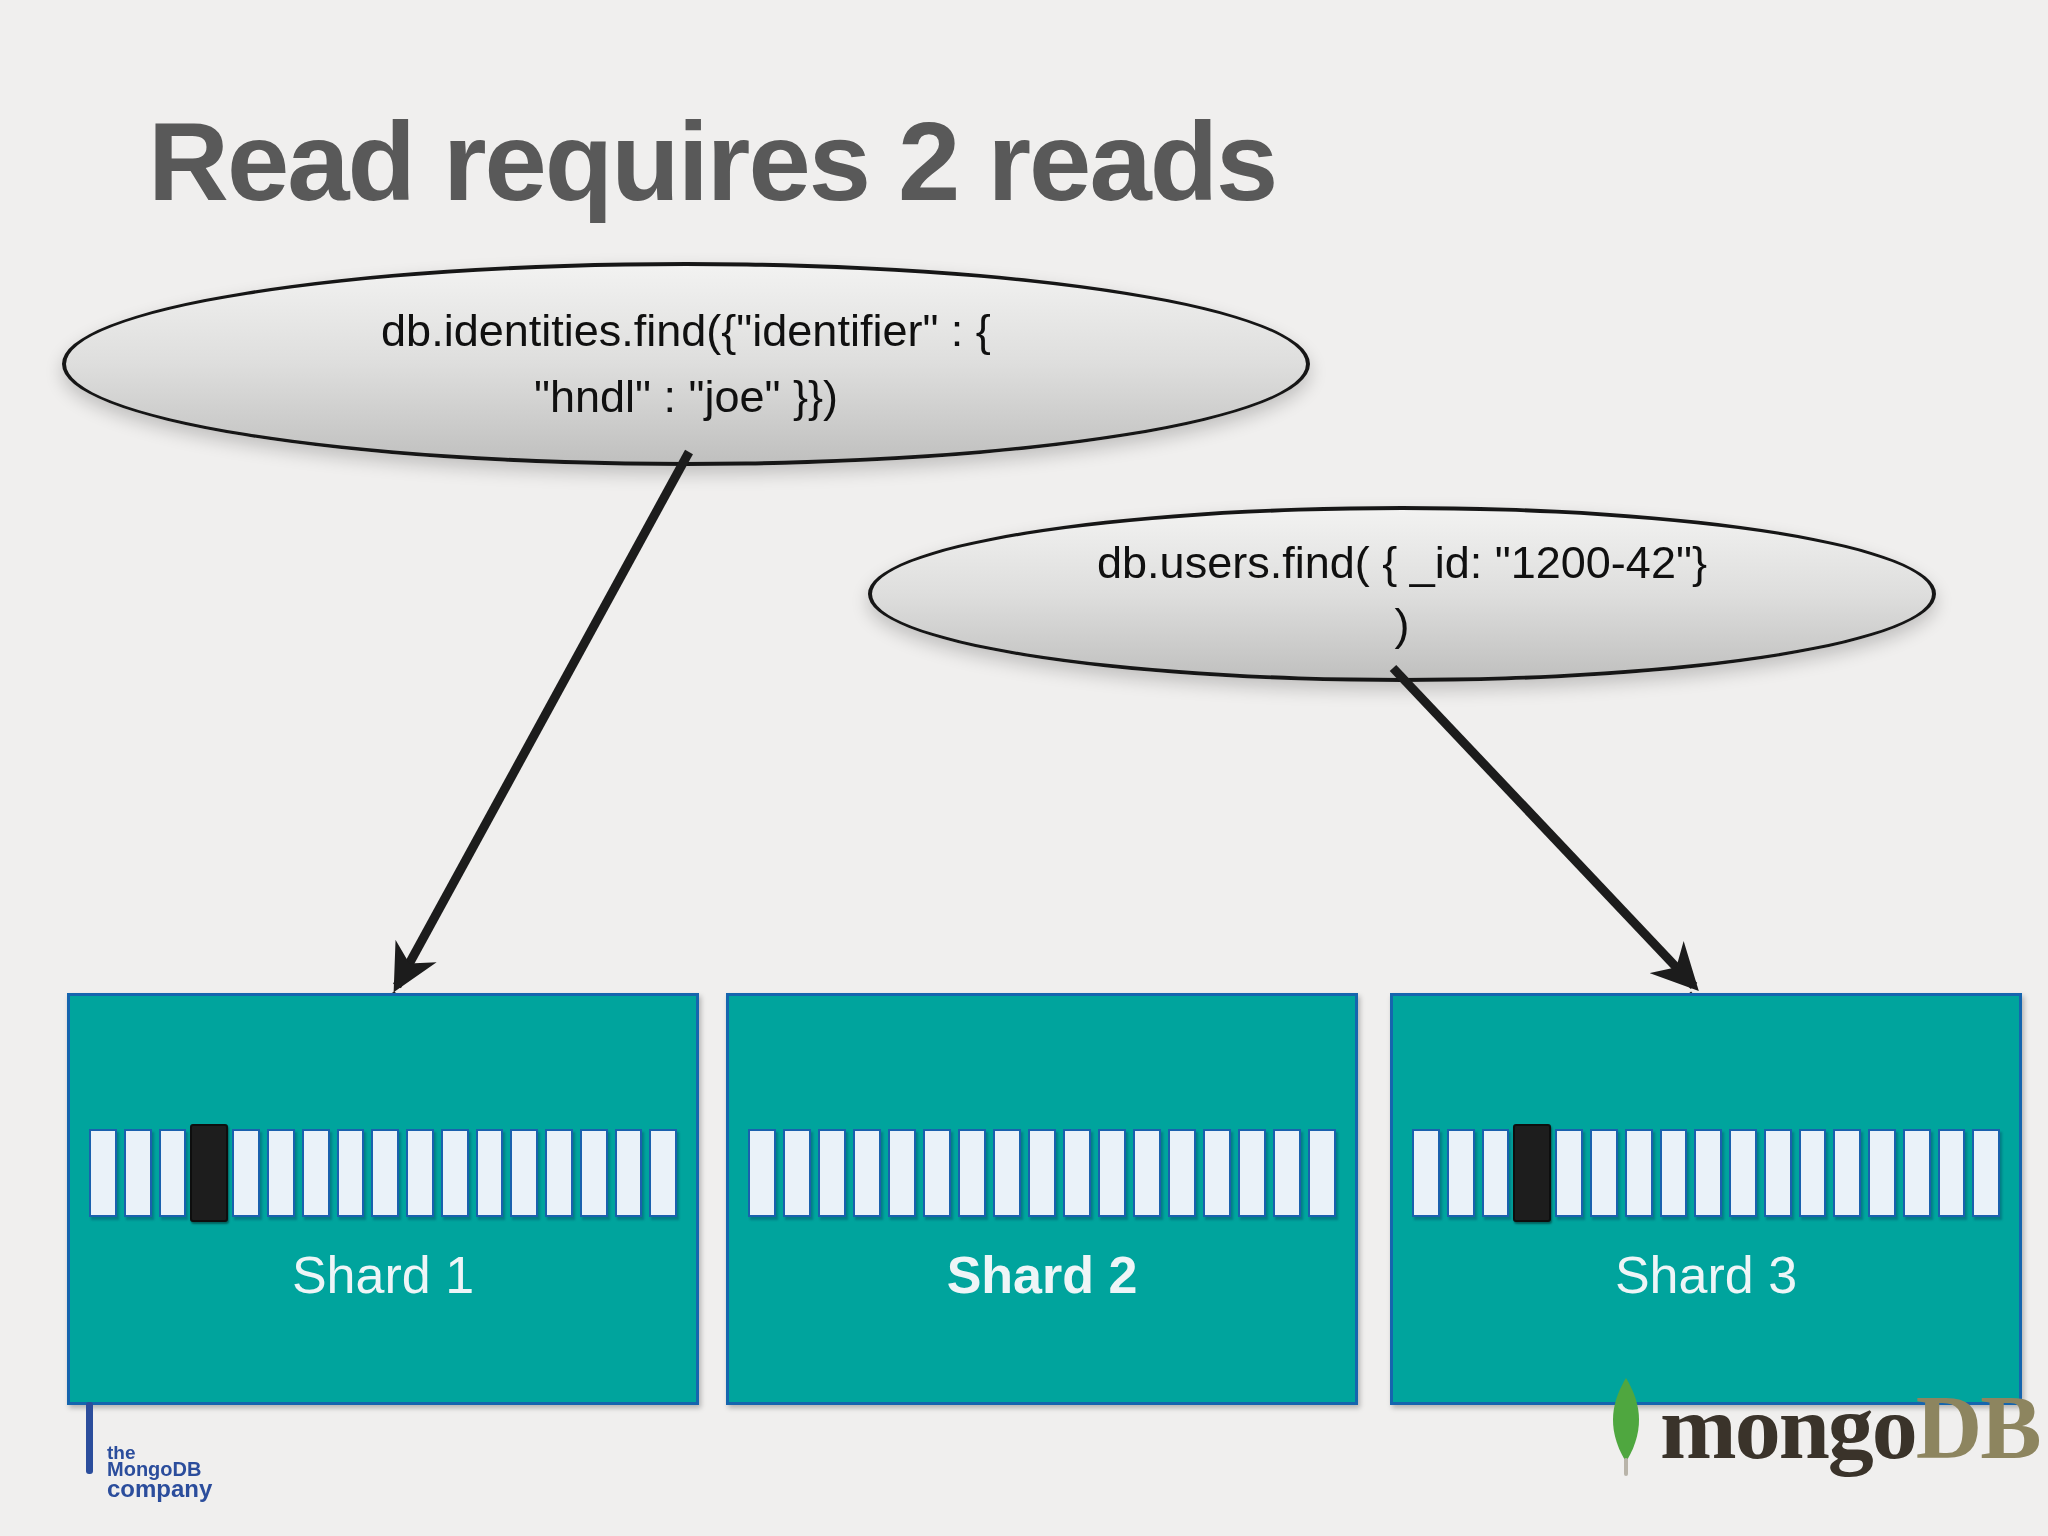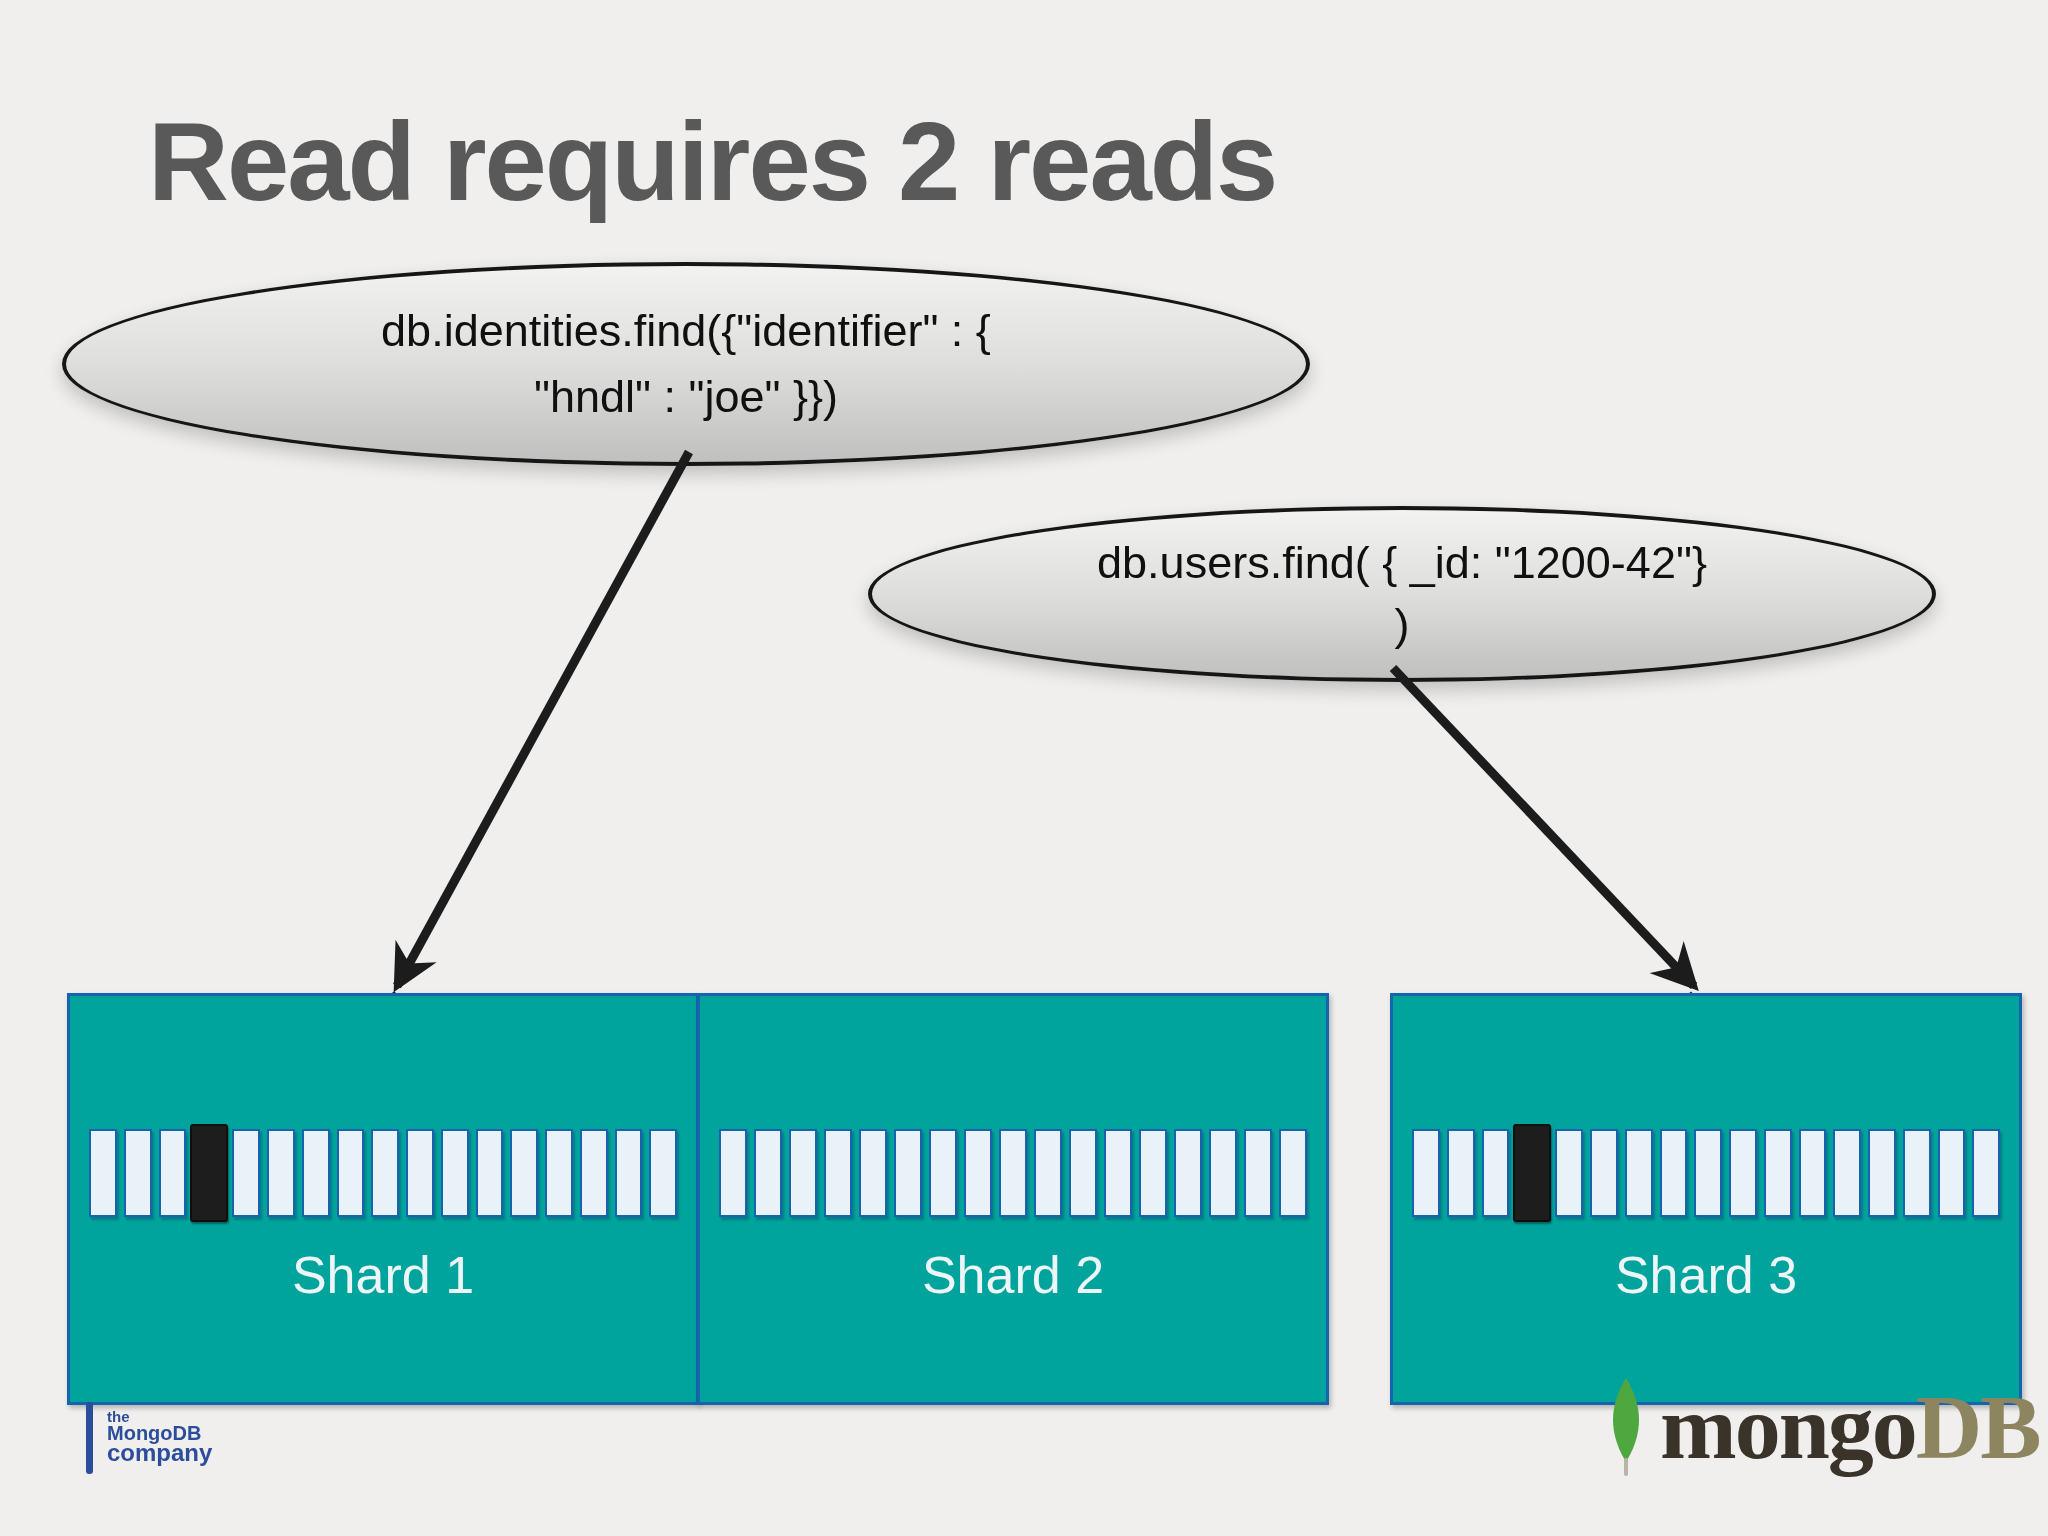--- a/index.html
+++ b/index.html
@@ -30,21 +30,21 @@
   #ellipse-identities{left:62px;top:262px;width:1240px;height:196px;line-height:66px;}
   #ellipse-users{left:868px;top:506px;width:1060px;height:168px;line-height:62px;}
 
   .arrows-layer{position:absolute;left:0;top:0;width:2048px;height:1536px;pointer-events:none;}
 
   .shard-box{
     position:absolute;top:993px;width:632px;height:412px;box-sizing:border-box;
     background:var(--teal);border:3px solid var(--shard_border);
     box-shadow:2px 3px 5px rgba(0,0,0,0.25);
   }
-  #shard-1{left:67px;} #shard-2{left:697px;} #shard-3{left:1390px;padding-left:46px;}
+  #shard-1{left:67px;} #shard-2{left:726px;font-weight:bold;} #shard-3{left:1390px;padding-left:46px;}
 
   .chunk-bar-row{
     position:absolute;left:19px;right:19px;top:133px;height:88px;
     display:flex;gap:7px;align-items:stretch;
   }
   .bar{
     flex:1 1 0;background:var(--bar_fill);border:2px solid var(--bar_border);
     box-shadow:2px 3px 2px rgba(8,40,80,0.30);
   }
   .bar.black{
@@ -55,21 +55,21 @@
     position:absolute;left:0;right:0;top:249px;text-align:center;
     font-size:52px;color:var(--shard_label_text);
   }
 
   .tengen-logo{position:absolute;left:70px;top:1392px;display:flex;align-items:flex-start;}
   .tengen-word{font-size:90px;font-weight:bold;letter-spacing:-5px;line-height:86px;
                color:var(--tengen_blue);}
   .tengen-divider{width:7px;height:72px;background:var(--tengen_blue);border-radius:3px;
                   margin:10px 0 0 16px;}
   .tengen-tagline{margin:18px 0 0 14px;color:var(--tengen_blue);font-weight:bold;}
-  .tagline-the{font-size:15px;line-height:14px;}
+  .tagline-the{font-size:19px;line-height:14px;margin-top:36px;}
   .tagline-mongodb{font-size:20px;line-height:19px;}
   .tagline-company{font-size:24px;line-height:19px;}
 
   .mongodb-logo{position:absolute;left:1602px;top:1376px;display:flex;align-items:flex-start;}
   .mongo-wordmark{font-family:"Liberation Serif", serif;font-weight:600;font-size:92px;
                   line-height:102px;letter-spacing:-2px;margin-left:10px;white-space:nowrap;}
   .mongo-wordmark .mongo-part{color:var(--mongo_text);}
   .mongo-wordmark .db-part{color:var(--db_text);}
 </style>
 </head>

